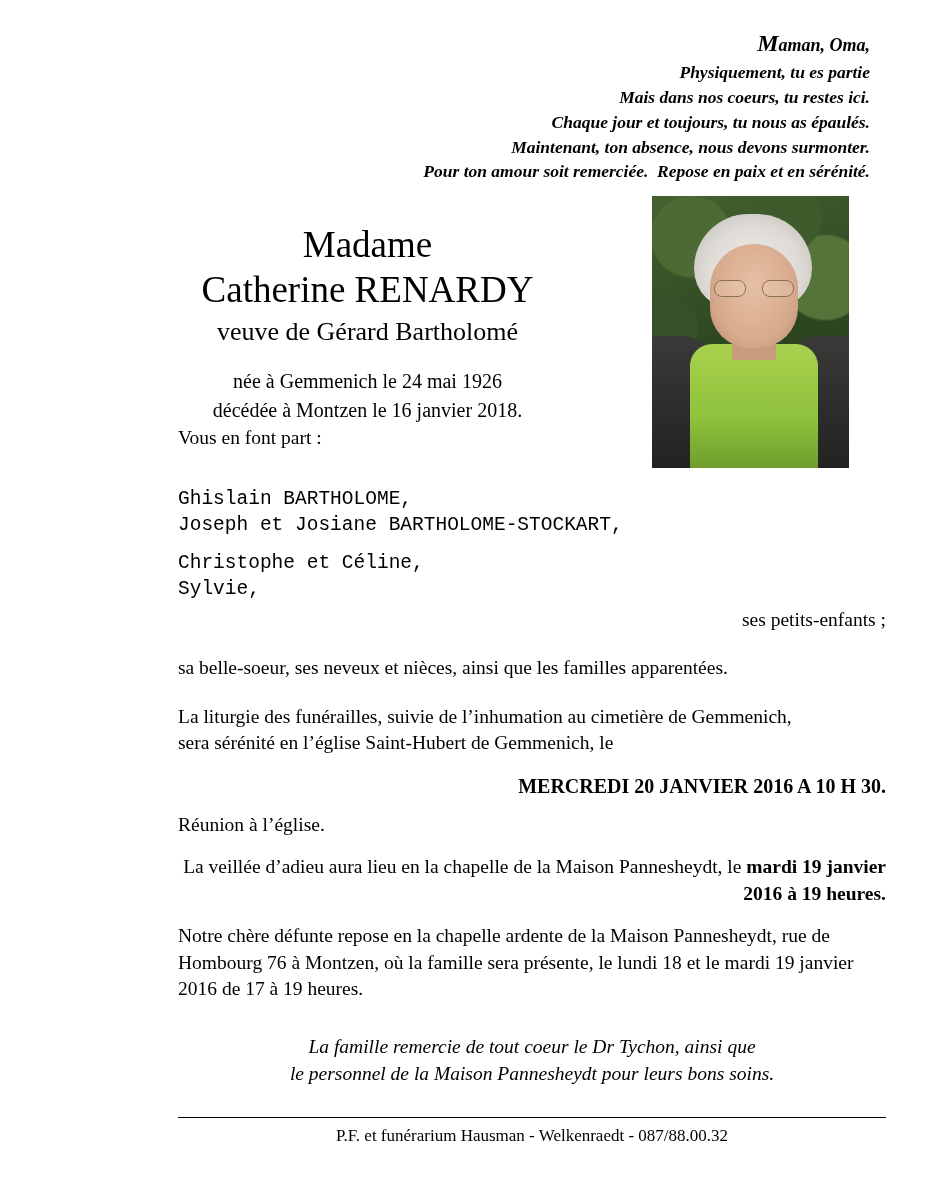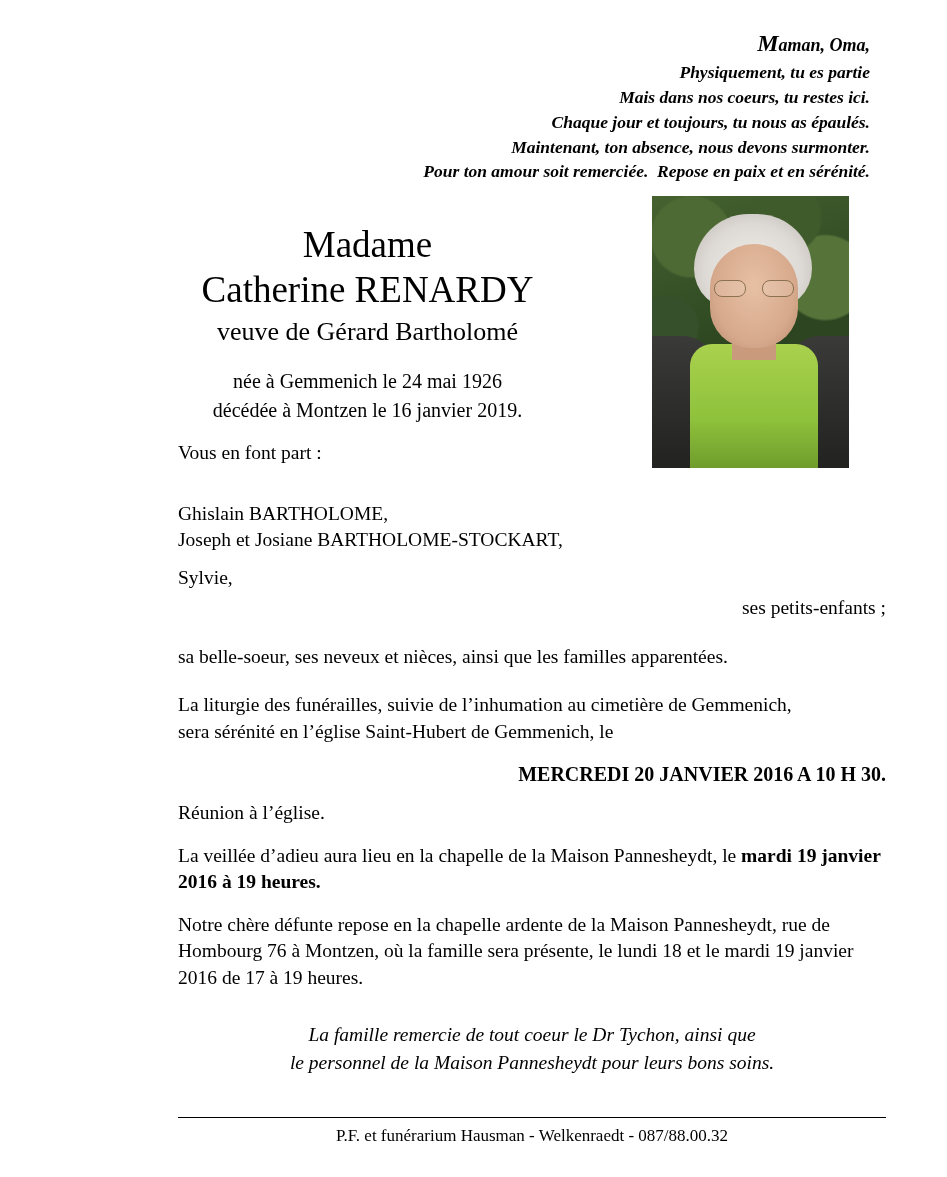--- a/index.html
+++ b/index.html
@@ -155,49 +155,49 @@
   }
   .born {
     font-size: 20px;
     line-height: 1.42;
     margin-top: 18px;
   }
 
   
   .body-text {
     position: absolute;
-    top: 440px;
+    top: 425px;
     left: 163px;
     width: 708px;
     font-size: 19.5px;
     line-height: 1.36;
   }
   .vous { margin-top: 0; }
   .spacer-lg { height: 34px; }
   .spacer-md { height: 22px; }
   .spacer-sm { height: 11px; }
-  .rel-line { white-space: nowrap; }
+  .rel-line { white-space: nowrap; font-family: Liberation Mono, monospace; }
   .role-right {
     text-align: right;
     margin-top: 4px;
   }
   .para { margin-top: 0; }
   .bold { font-weight: bold; }
   .ceremony {
     text-align: right;
     font-weight: bold;
     font-size: 20px;
     margin-top: 16px;
   }
   .reunion {
     text-align: left;
     font-size: 19.5px;
     margin-top: 12px;
   }
-  .veillee { margin-top: 16px; }
+  .veillee { margin-top: 16px; text-align: right; }
   .repose { margin-top: 16px; }
   .thanks {
     text-align: center;
     font-style: italic;
     font-size: 19.5px;
     line-height: 1.4;
     margin-top: 30px;
   }
 
   
@@ -241,34 +241,35 @@
     <div class="hair"></div>
     <div class="face"></div>
     <div class="glasses"></div>
   </div>
 
   <div class="name-block">
     <div class="name-madame">Madame</div>
     <div class="name-main">Catherine RENARDY</div>
     <div class="name-spouse">veuve de Gérard Bartholomé</div>
     <div class="born">née à Gemmenich le 24 mai 1926</div>
-    <div class="born" style="margin-top:0">décédée à Montzen le 16 janvier 2019.</div>
+    <div class="born" style="margin-top:0">décédée à Montzen le 16 janvier 2018.</div>
   </div>
 
   <div class="body-text">
 
     <div class="vous">Vous en font part :</div>
 
     <div class="spacer-lg"></div>
 
     <div class="rel-line">Ghislain BARTHOLOME,</div>
     <div class="rel-line">Joseph et Josiane BARTHOLOME-STOCKART,</div>
 
     <div class="spacer-sm"></div>
 
+    <div class="rel-line">Christophe et Céline,</div>
     <div class="rel-line">Sylvie,</div>
     <div class="role-right">ses petits-enfants ;</div>
 
     <div class="spacer-md"></div>
 
     <div class="para">sa belle-soeur, ses neveux et nièces, ainsi que les familles apparentées.</div>
 
     <div class="spacer-md"></div>
 
     <div class="para">La liturgie des funérailles, suivie de l’inhumation au cimetière de Gemmenich,</div>

